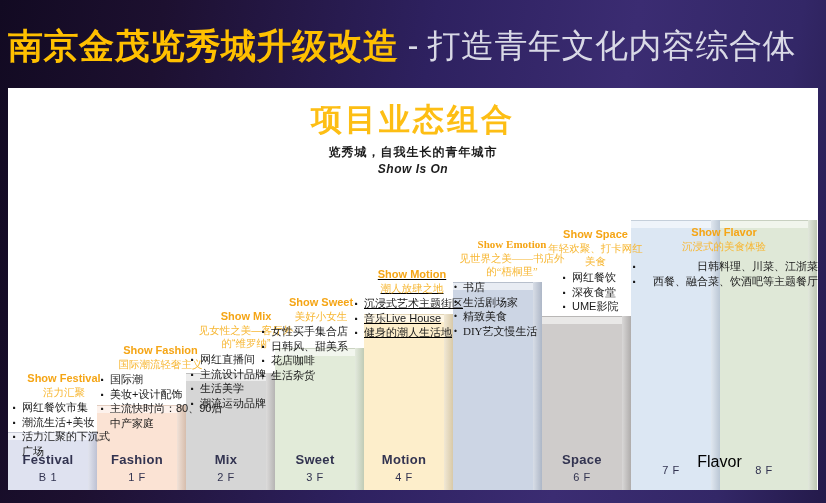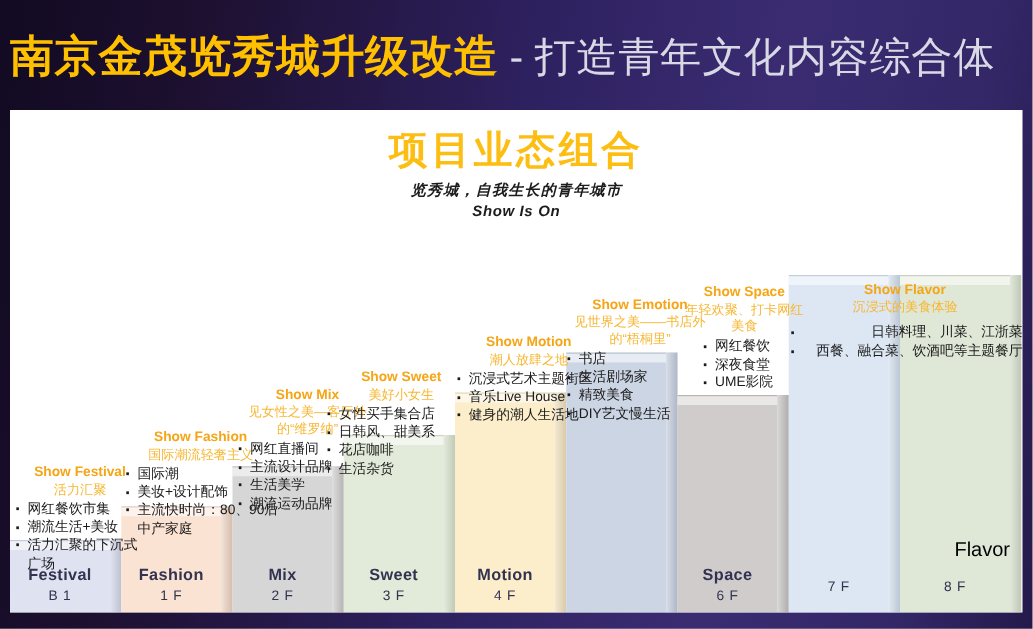--- a/index.html
+++ b/index.html
@@ -63,21 +63,20 @@
     font-size: 31px;
     font-weight: 700;
     color: #fdbe14;
     letter-spacing: 3px;
     line-height: 1.15;
   }
   #chart-heading .h-sub1 {
     margin-top: 6px;
     font-size: 12px;
     font-weight: 700;
-    font-style: italic;
     color: #1c1c1c;
     letter-spacing: 1px;
   }
   #chart-heading .h-sub2 {
     margin-top: 1px;
     font-size: 12px;
     font-weight: 700;
     font-style: italic;
     color: #1c1c1c;
     letter-spacing: 0.5px;
@@ -300,21 +299,21 @@
     <div class="step" style="left:712px; width:88px; height:270px;">
       <div class="step-face" style="background:#dfe8d7;">
         <div class="step-top"></div>
       </div>
       <div class="step-side" style="background:#c9d4bf;"></div>
       <div class="step-label">
         <div class="lb-floor">8 F</div>
       </div>
     </div>
 
-    <div style="position:absolute; left:623px; bottom:40px; width:177px; text-align:right; z-index:6;">
+    <div style="position:absolute; left:623px; bottom:19px; width:177px; text-align:center; z-index:6;">
       <span class="lb-name">Flavor</span>
     </div>
 
   </div>
 
   <div class="ann" style="left:2px; top:284px; width:108px;">
     <div class="ann-title">Show Festival</div>
     <div class="ann-sub">活力汇聚</div>
     <ul>
       <li>网红餐饮市集</li>
@@ -348,31 +347,31 @@
     <div class="ann-title">Show Sweet</div>
     <div class="ann-sub">美好小女生</div>
     <ul>
       <li>女性买手集合店</li>
       <li>日韩风、甜美系</li>
       <li>花店咖啡</li>
       <li>生活杂货</li>
     </ul>
   </div>
 
-  <div class="ann" style="left:355px; top:180px; width:120px;">
+  <div class="ann" style="left:344px; top:180px; width:120px;text-decoration:underline;">
     <div class="ann-title">Show Motion</div>
     <div class="ann-sub">潮人放肆之地</div>
     <ul>
       <li>沉浸式艺术主题街区</li>
       <li>音乐Live House</li>
       <li>健身的潮人生活地</li>
     </ul>
   </div>
 
-  <div class="ann" style="left:443px; top:150px; width:122px;">
+  <div class="ann" style="left:443px; top:150px; width:122px;font-family:Liberation Serif, serif;">
     <div class="ann-title">Show Emotion</div>
     <div class="ann-sub">见世界之美——书店外的“梧桐里”</div>
     <ul>
       <li>书店</li>
       <li>生活剧场家</li>
       <li>精致美食</li>
       <li>DIY艺文慢生活</li>
     </ul>
   </div>
 

